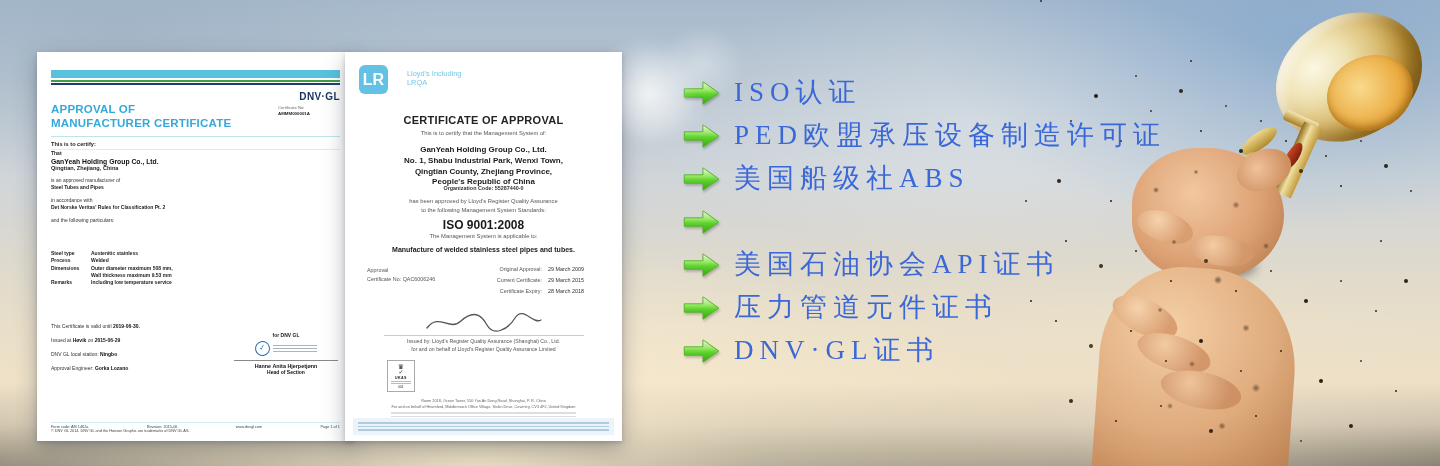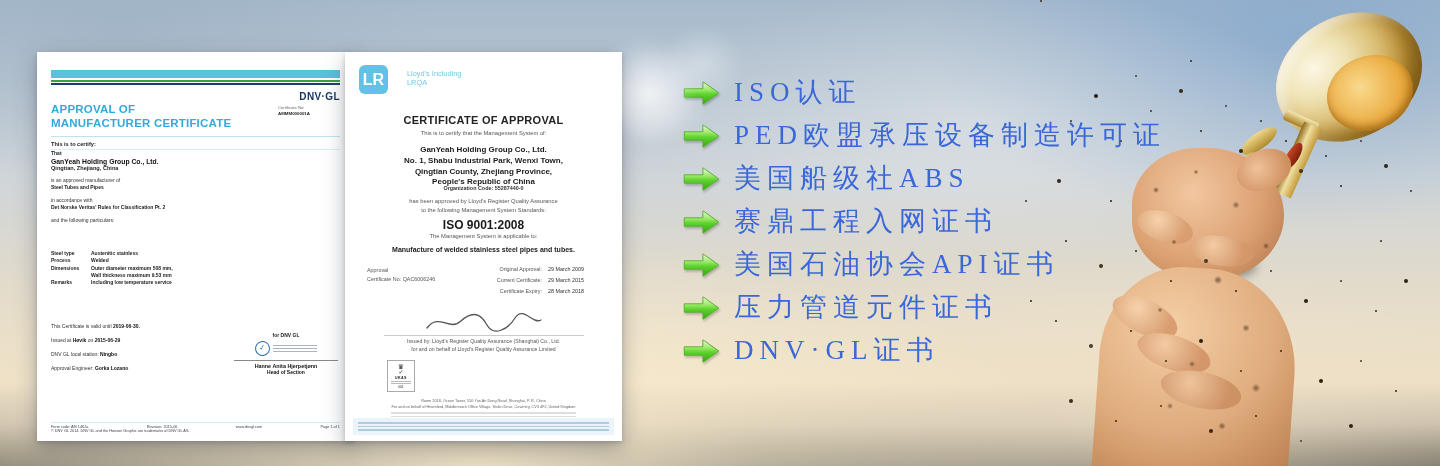--- a/index.html
+++ b/index.html
@@ -380,21 +380,20 @@
     <div class="cl-row">
       <svg class="arrow-icon">
           <use href="#arrow-right"></use>
         </svg>
       <span class="cl-label">美国船级社ABS</span>
     </div>
     <div class="cl-row">
       <svg class="arrow-icon">
           <use href="#arrow-right"></use>
         </svg>
-      <span class="cl-label">赛鼎工程入网证书</span>
     </div>
     <div class="cl-row">
       <svg class="arrow-icon">
           <use href="#arrow-right"></use>
         </svg>
       <span class="cl-label">美国石油协会API证书</span>
     </div>
     <div class="cl-row">
       <svg class="arrow-icon">
           <use href="#arrow-right"></use>

